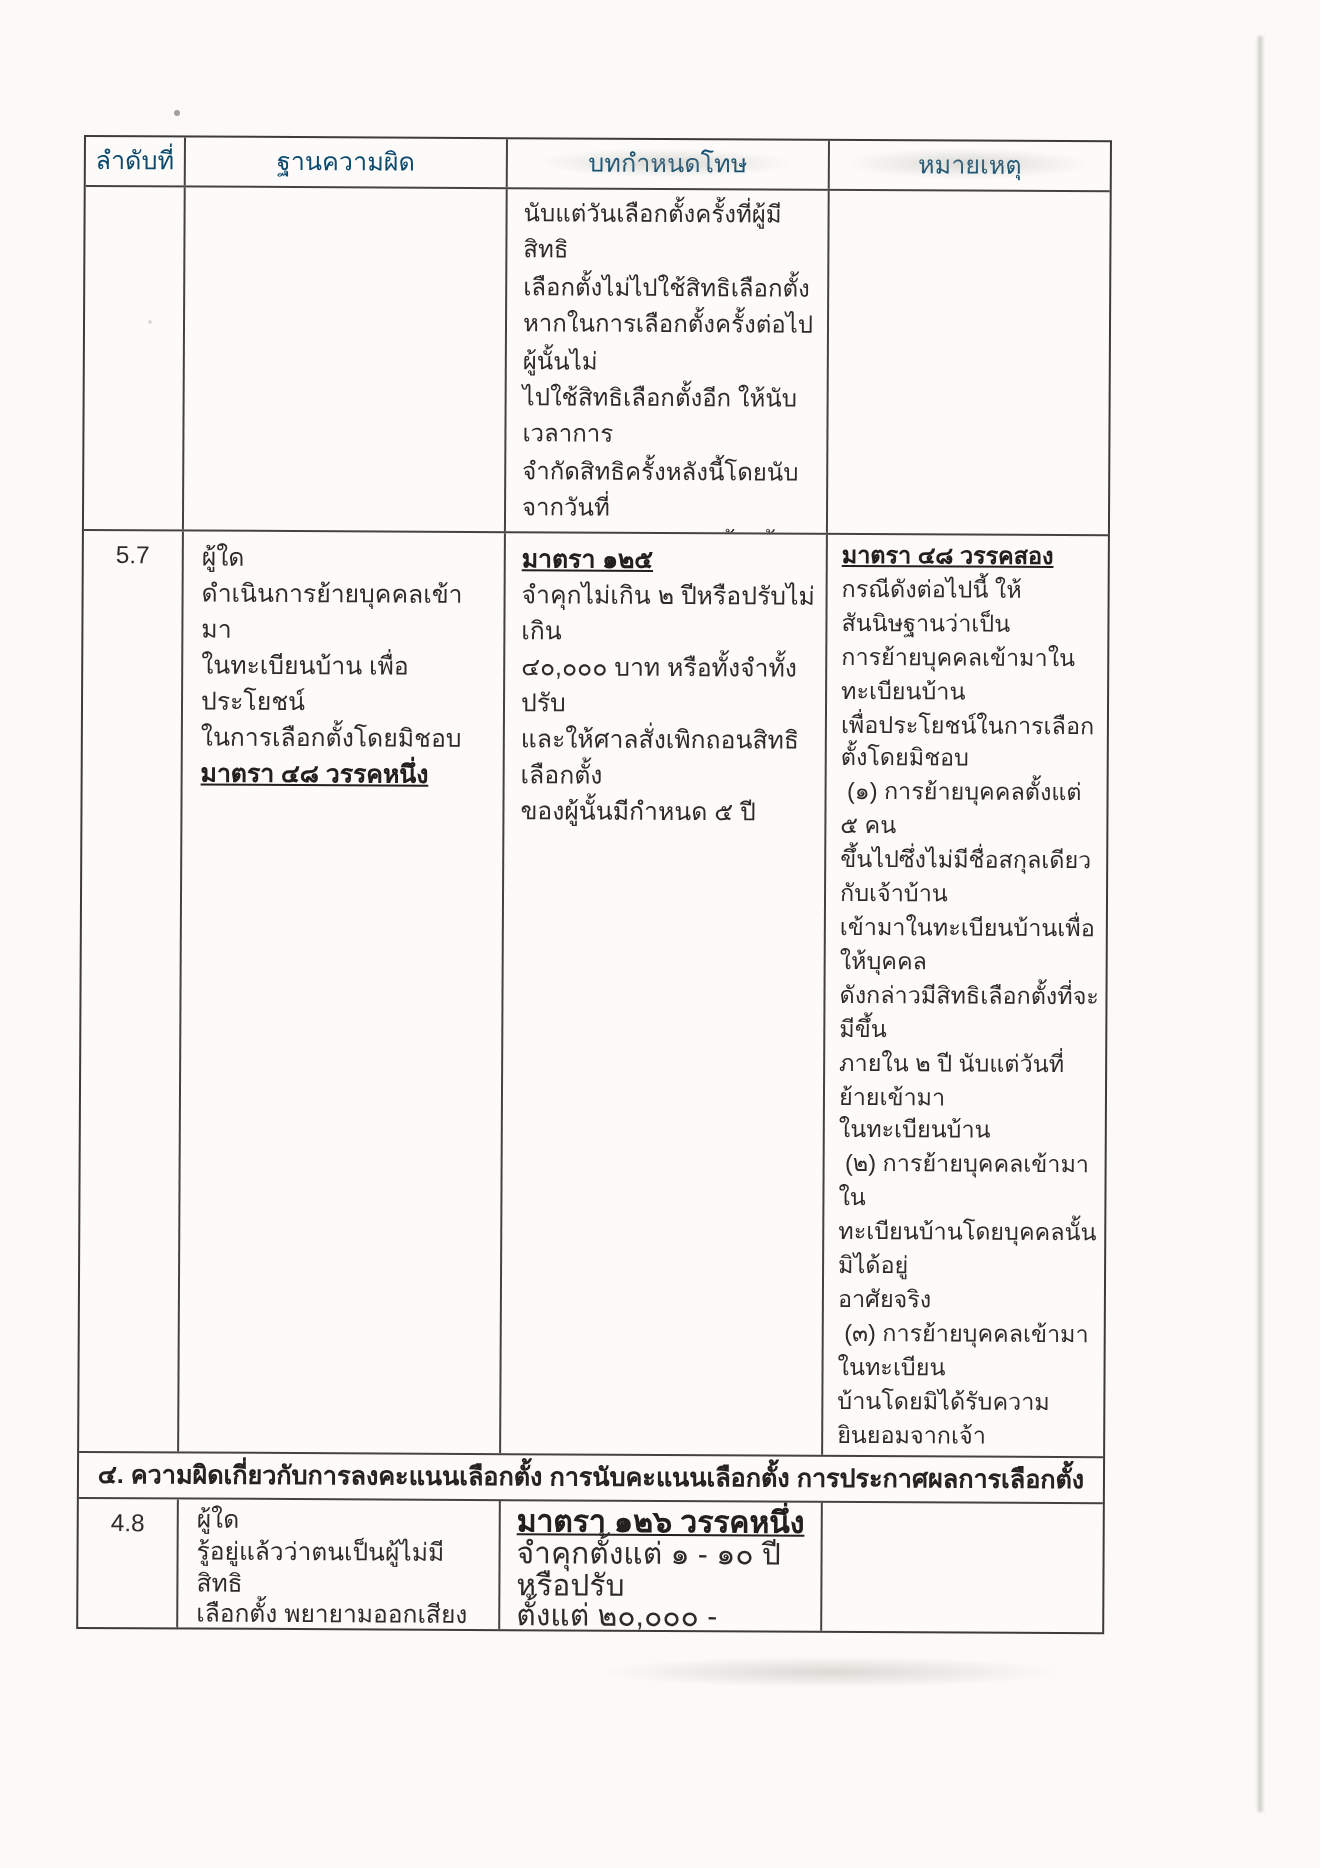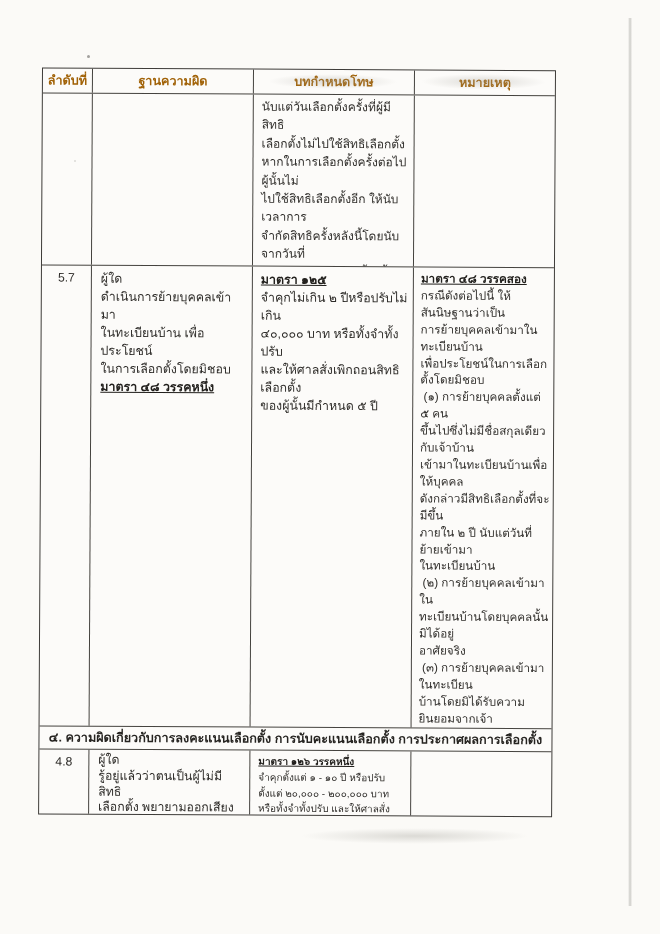--- a/index.html
+++ b/index.html
@@ -19,36 +19,36 @@
     background:radial-gradient(ellipse at center,rgba(160,158,150,.35),rgba(160,158,150,0) 70%);}
   .table-wrap{position:absolute;left:42px;top:68px;width:514px;
     transform:rotate(.3deg);transform-origin:20% 0;}
   .tbl{border:1.4px solid #3e3c39;background:rgba(255,255,255,.25);}
   .trow{display:grid;grid-template-columns:50px 161px 161px 1fr;}
   .trow.bordered{border-bottom:1px solid #45433f;}
   .cell{border-right:1px solid #45433f;overflow:hidden;position:relative;}
   .cell:last-child{border-right:none;}
   .hrow{height:24px;}
   .hcell{display:flex;align-items:center;justify-content:center;
-    font-weight:bold;font-size:12.6px;color:#a16207;}
+    font-weight:normal;font-size:12.6px;color:#0c4a6e;}
   .r-cont{height:171px;}
   .r-main{height:460px;}
   .r-sect{height:22px;}
   .r-last{height:64px;}
   .num-cell{text-align:center;padding-top:5px;font-size:12.2px;}
   .txt{white-space:pre-line;}
   .offense-cell{padding:4px 6px 0 9px;font-size:12.4px;line-height:18px;}
   .penalty-cell{padding:4px 4px 0 8px;font-size:12.4px;line-height:18px;}
   .penalty-cont{padding:3px 4px 0 8px;font-size:12px;line-height:18.4px;}
   .remark-cell{padding:3px 3px 0 7px;font-size:11.7px;line-height:16.9px;}
   .law-bold{font-weight:bold;color:#22201d;text-decoration:underline;}
   .sect-cell{grid-column:1 / span 4;display:flex;align-items:center;justify-content:center;
     font-weight:bold;font-size:12.6px;color:#262421;border-right:none;}
   .last-offense{padding:3px 6px 0 9px;font-size:12.3px;line-height:15.8px;}
-  .last-penalty{padding:3px 4px 0 8px;font-size:10px;line-height:15.8px;}
+  .last-penalty{padding:3px 4px 0 8px;font-size:15px;line-height:15.8px;}
 </style>
 </head>
 <body>
 
 <div class="paper"></div>
 <div class="edge-streak"></div>
 <div class="speck" style="left:87px;top:55px;width:3px;height:3px;"></div>
 <div class="speck" style="left:74px;top:160px;width:2px;height:2px;opacity:.5;"></div>
 <div class="smudge" style="left:300px;top:828px;width:230px;height:16px;"></div>
 

